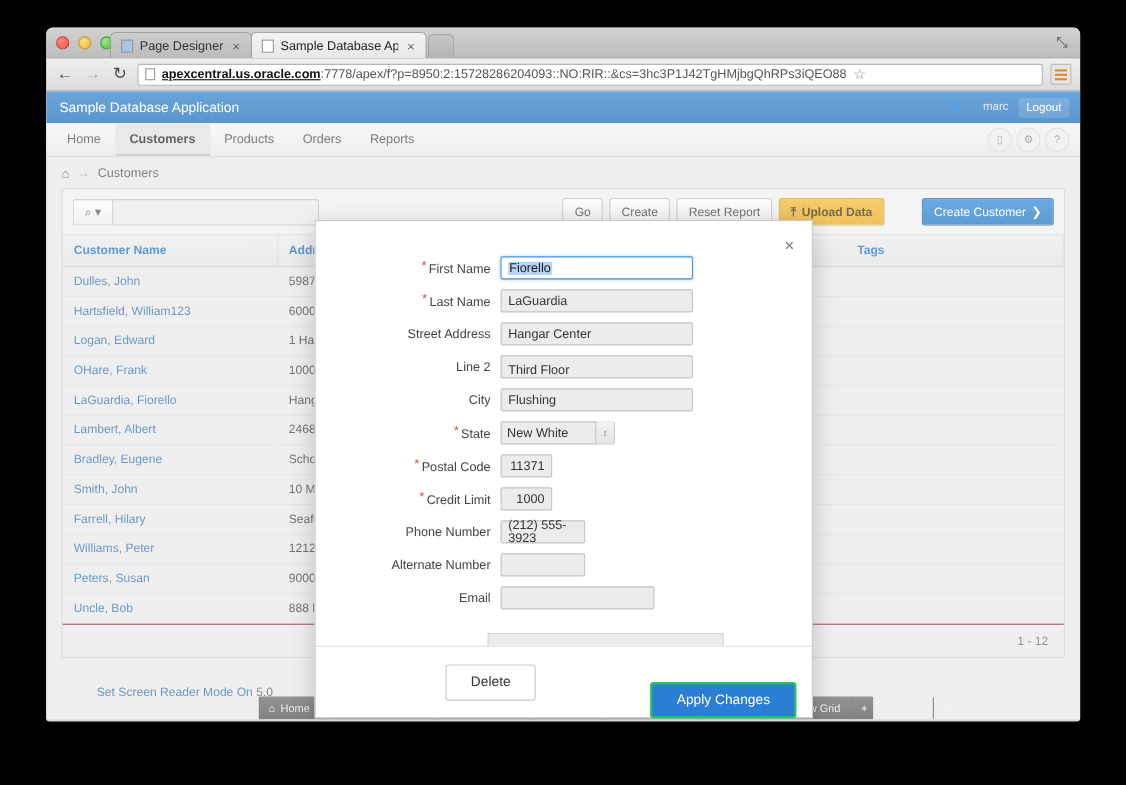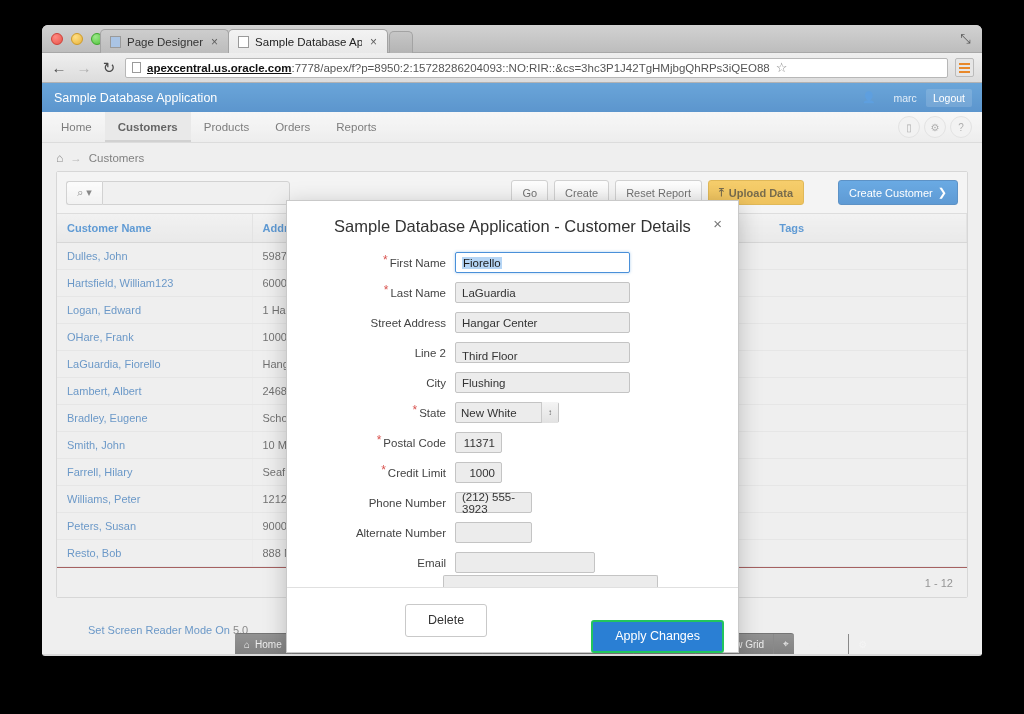--- a/index.html
+++ b/index.html
@@ -139,21 +139,21 @@
   }
 
   #app-header {
     height: 29px; background: #1a73c4;
     display: flex; align-items: center; justify-content: space-between;
     padding: 0 10px 0 12px;
     background: linear-gradient(#2a7fc9, #1668b8);
   }
   #app-title { color: #fff; font-size: 12.5px; }
   .header-right { display: flex; align-items: center; gap: 9px; }
-  .user-chip { display: flex; align-items: center; gap: 17px; color: #d8e7f6; font-size: 10.5px; }
+  .user-chip { display: flex; gap: 17px; color: #d8e7f6; font-size: 10.5px; }
   .user-icon { font-size: 11px; color: #cfe1f4; }
   .logout-btn {
     color: #fff; font-size: 10.5px;
     background: rgba(255,255,255,0.14);
     padding: 3px 7px; border-radius: 2px; cursor: pointer;
   }
 
   #nav-bar {
     height: 31px;
     background: linear-gradient(#f4f4f4, #e6e6e6);
@@ -565,21 +565,21 @@
               <td></td>
               <td></td>
             </tr>
             <tr>
               <td class="name"><a>Peters, Susan</a></td>
               <td>9000 Resto</td>
               <td></td>
               <td></td>
             </tr>
             <tr>
-              <td class="name"><a>Resto, Bob</a></td>
+              <td class="name"><a>Uncle, Bob</a></td>
               <td>888 Mason</td>
               <td></td>
               <td></td>
             </tr>
           </tbody>
       </table>
 
       <div id="report-footer">
         <span>1 - 12</span>
       </div>
@@ -624,21 +624,20 @@
           <span>Quick Edit</span>
         </div>
         <div class="dev-item">
           <span class="dev-glyph">⚙</span>
         </div>
       </div>
 
     <div id="modal-overlay"></div>
     <div id="modal">
       <div id="modal-header">
-        <span id="modal-title">Sample Database Application - Customer Details</span>
         <span id="modal-close">×</span>
       </div>
       <div id="modal-body">
         <div id="form-rows">
             <div class="form-row">
               <div class="form-label"><span class="req-star">*</span>First Name</div>
               <div class="form-input w-text focused" style="display:flex;align-items:center">
                 <span class="sel-text">Fiorello</span>
               </div>
             </div>

